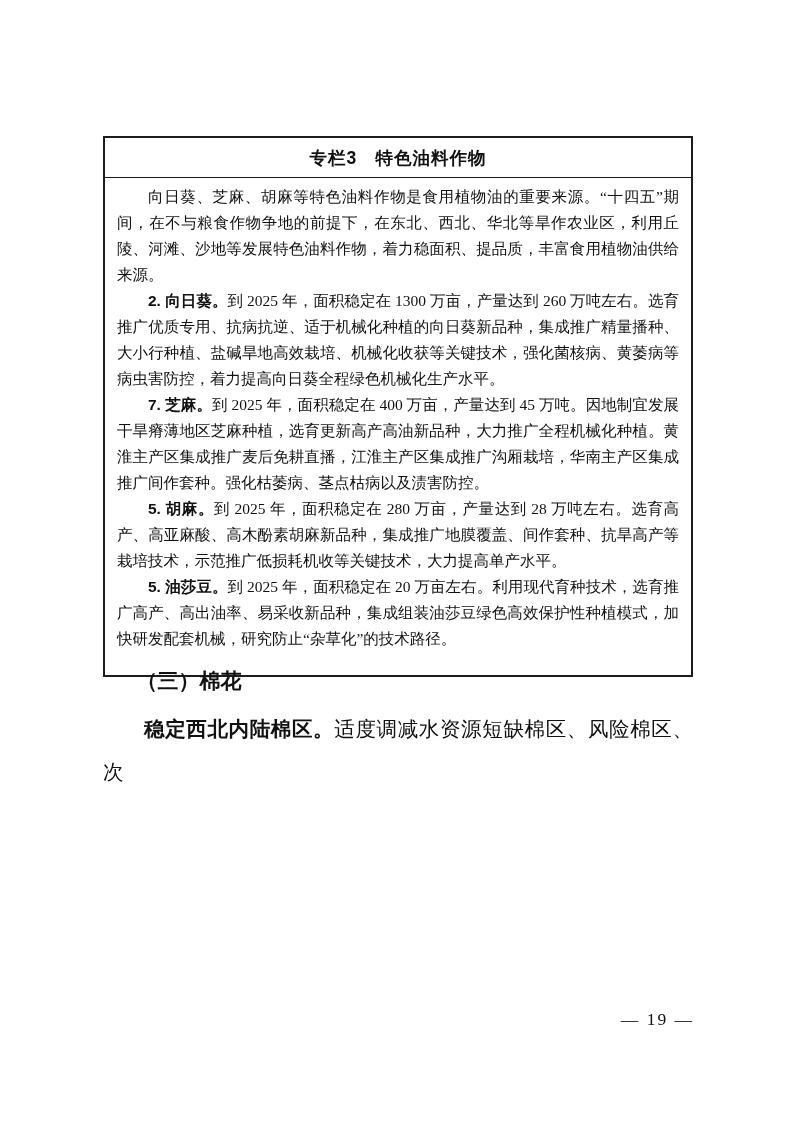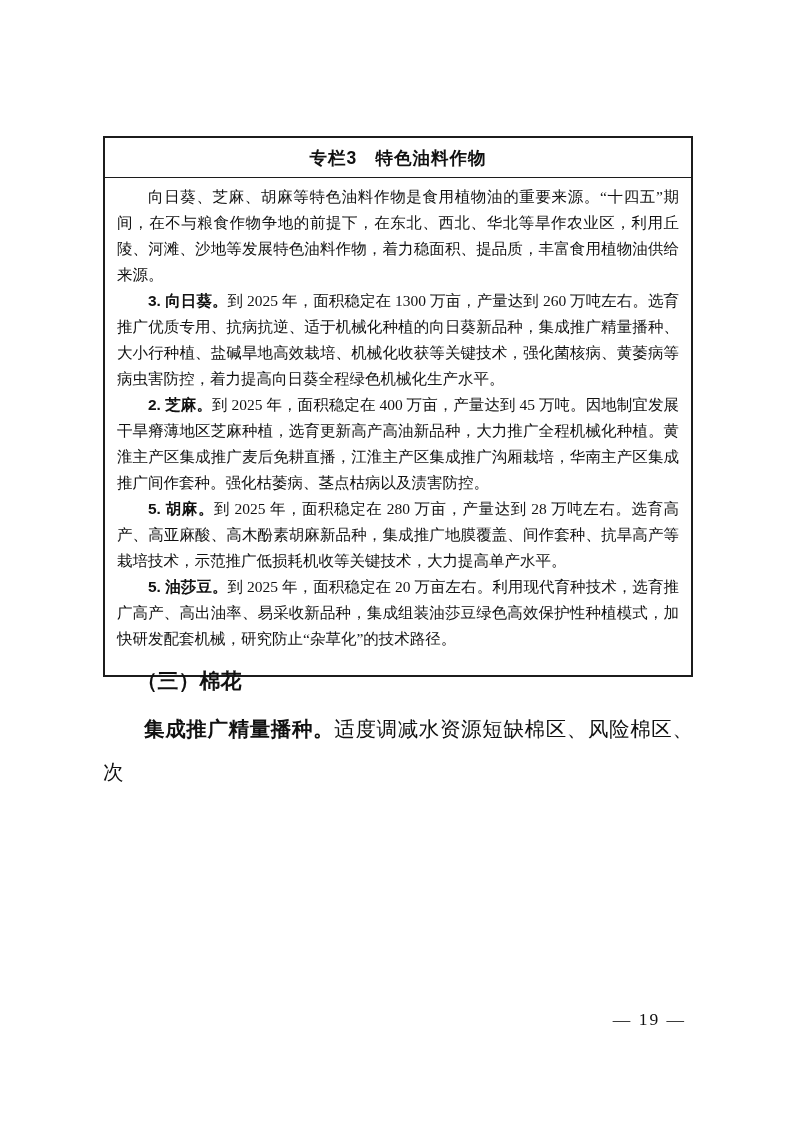--- a/index.html
+++ b/index.html
@@ -79,43 +79,43 @@
   }
   .body-lead {
     font-family: "Liberation Sans", "DejaVu Sans", sans-serif;
     font-weight: 700;
   }
 
   
   .page-number {
     position: absolute;
     top: 1006px;
-    right: 108px;
+    right: 100px;
     font-size: 17.5px;
     line-height: 26px;
     letter-spacing: 2px;
     color: #111111;
   }
 </style>
 </head>
 <body>
 
 <div class="page">
 
   <div class="callout-box">
     <div class="box-header">专栏3　特色油料作物</div>
     <div class="box-body">
       <p><span class="lead"></span><span>向日葵、芝麻、胡麻等特色油料作物是食用植物油的重要来源。“十四五”期间，在不与粮食作物争地的前提下，在东北、西北、华北等旱作农业区，利用丘陵、河滩、沙地等发展特色油料作物，着力稳面积、提品质，丰富食用植物油供给来源。</span></p>
-      <p><span class="lead">3. 向日葵。</span><span>到 2025 年，面积稳定在 1300 万亩，产量达到 260 万吨左右。选育推广优质专用、抗病抗逆、适于机械化种植的向日葵新品种，集成推广精量播种、大小行种植、盐碱旱地高效栽培、机械化收获等关键技术，强化菌核病、黄萎病等病虫害防控，着力提高向日葵全程绿色机械化生产水平。</span></p>
-      <p><span class="lead">2. 芝麻。</span><span>到 2025 年，面积稳定在 400 万亩，产量达到 45 万吨。因地制宜发展干旱瘠薄地区芝麻种植，选育更新高产高油新品种，大力推广全程机械化种植。黄淮主产区集成推广麦后免耕直播，江淮主产区集成推广沟厢栽培，华南主产区集成推广间作套种。强化枯萎病、茎点枯病以及渍害防控。</span></p>
+      <p><span class="lead">2. 向日葵。</span><span>到 2025 年，面积稳定在 1300 万亩，产量达到 260 万吨左右。选育推广优质专用、抗病抗逆、适于机械化种植的向日葵新品种，集成推广精量播种、大小行种植、盐碱旱地高效栽培、机械化收获等关键技术，强化菌核病、黄萎病等病虫害防控，着力提高向日葵全程绿色机械化生产水平。</span></p>
+      <p><span class="lead">7. 芝麻。</span><span>到 2025 年，面积稳定在 400 万亩，产量达到 45 万吨。因地制宜发展干旱瘠薄地区芝麻种植，选育更新高产高油新品种，大力推广全程机械化种植。黄淮主产区集成推广麦后免耕直播，江淮主产区集成推广沟厢栽培，华南主产区集成推广间作套种。强化枯萎病、茎点枯病以及渍害防控。</span></p>
       <p><span class="lead">5. 胡麻。</span><span>到 2025 年，面积稳定在 280 万亩，产量达到 28 万吨左右。选育高产、高亚麻酸、高木酚素胡麻新品种，集成推广地膜覆盖、间作套种、抗旱高产等栽培技术，示范推广低损耗机收等关键技术，大力提高单产水平。</span></p>
       <p><span class="lead">5. 油莎豆。</span><span>到 2025 年，面积稳定在 20 万亩左右。利用现代育种技术，选育推广高产、高出油率、易采收新品种，集成组装油莎豆绿色高效保护性种植模式，加快研发配套机械，研究防止“杂草化”的技术路径。</span></p>
     </div>
   </div>
 
   <div class="main">
     <h2 class="section-heading">（三）棉花</h2>
-    <p class="body-para"><span class="body-lead">集成推广精量播种。</span><span>适度调减水资源短缺棉区、风险棉区、次</span></p>
+    <p class="body-para"><span class="body-lead">稳定西北内陆棉区。</span><span>适度调减水资源短缺棉区、风险棉区、次</span></p>
   </div>
 
   <div class="page-number">— 19 —</div>
 
 </div>
 
 </body></html>

